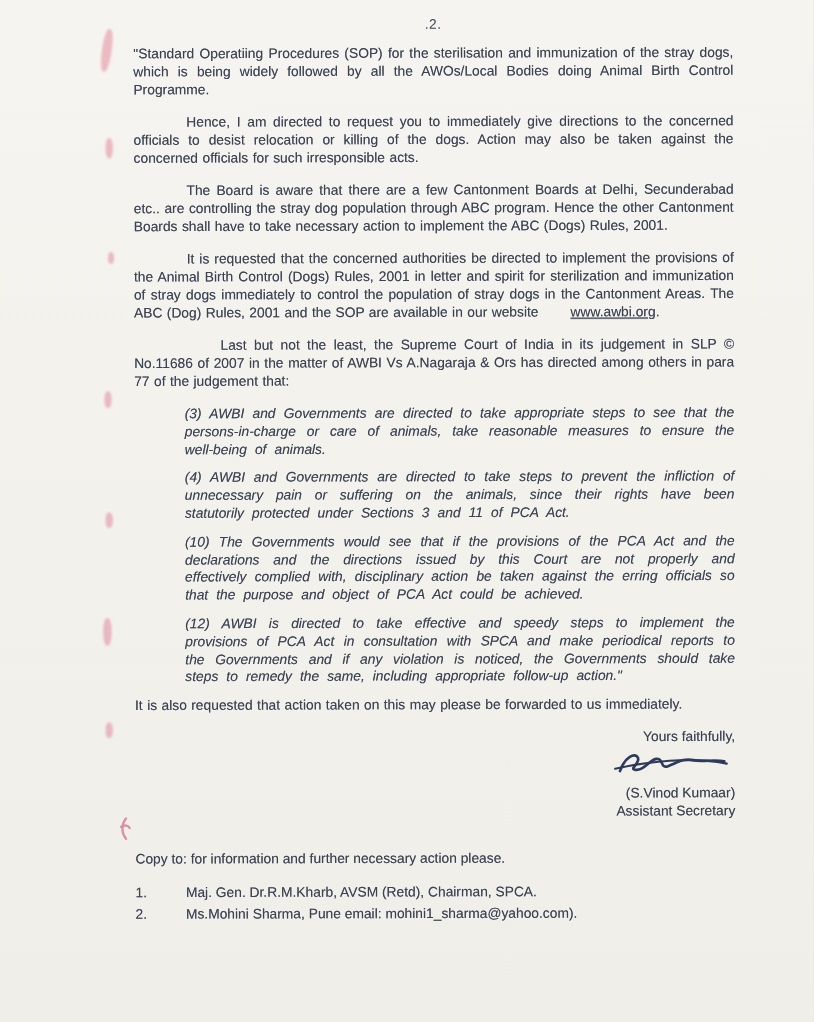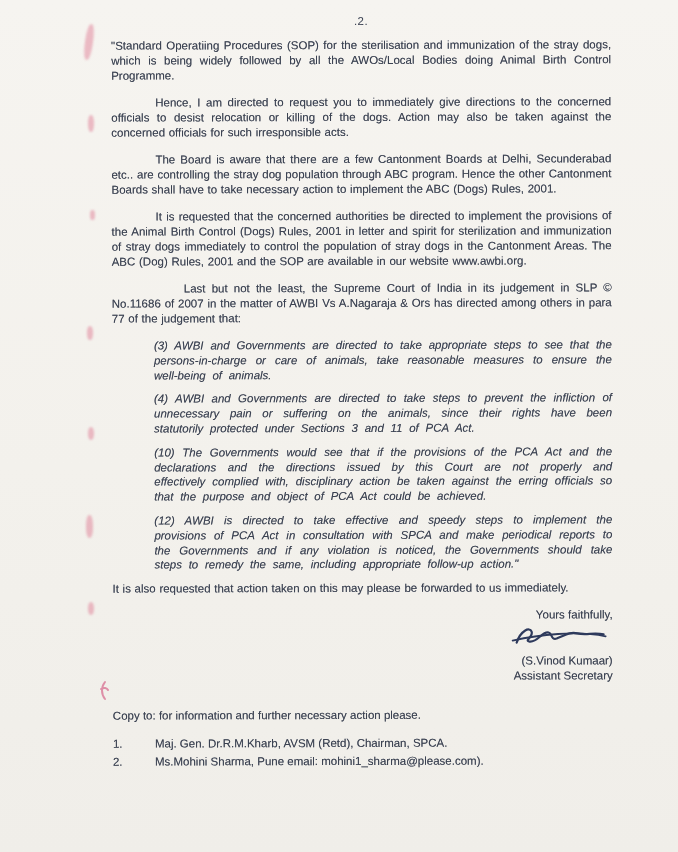--- a/index.html
+++ b/index.html
@@ -45,21 +45,23 @@
     margin-left: 42px;
     margin-bottom: 9px;
     font-size: 11.5px;
     line-height: 14.8px;
     text-align: justify;
     word-spacing: 3.5px;
     text-shadow: 0 0 0.4px rgba(59,66,82,0.55);
   }
   .link {
     color: inherit;
+    text-decoration: underline;
     cursor: pointer;
+    margin-left: 23px;
   }
   .closing { margin-bottom: 10px; }
   .sig-block {
     margin-top: 6px;
     text-align: right;
     font-size: 11.5px;
     line-height: 15px;
     text-shadow: 0 0 0.4px rgba(59,66,82,0.55);
   }
   .sig-scribble { display: inline-block; margin: 1px 4px 0 0; }
@@ -152,18 +154,18 @@
 
     <div class="copy-heading">Copy to: for information and further necessary action please.</div>
 
     <div class="copy-list">
       <div class="copy-item">
         <span class="num">1.</span>
         <span class="text">Maj. Gen. Dr.R.M.Kharb, AVSM (Retd), Chairman, SPCA.</span>
       </div>
       <div class="copy-item">
         <span class="num">2.</span>
-        <span class="text">Ms.Mohini Sharma, Pune email: mohini1_sharma@please.com).</span>
+        <span class="text">Ms.Mohini Sharma, Pune email: mohini1_sharma@yahoo.com).</span>
       </div>
     </div>
 
   </div>
 </div>
 
 </body></html>

